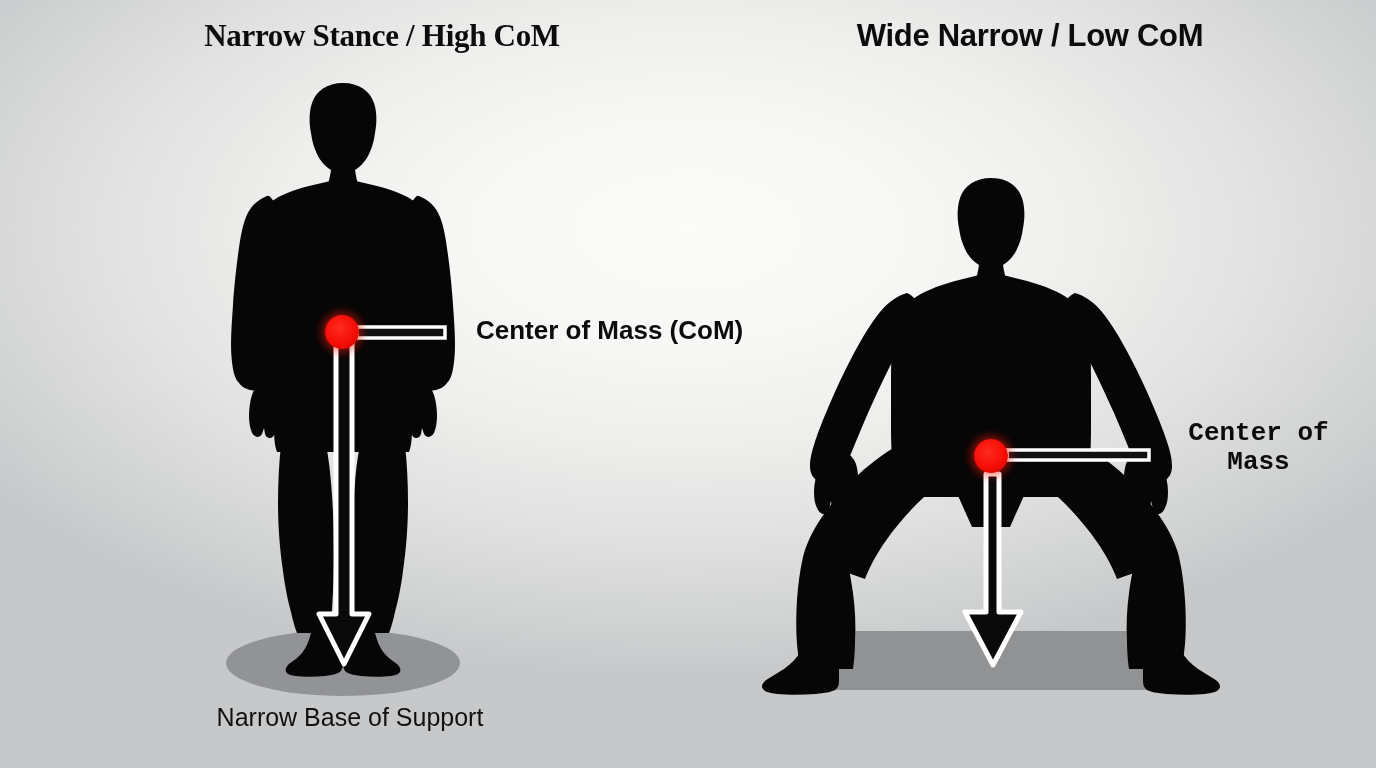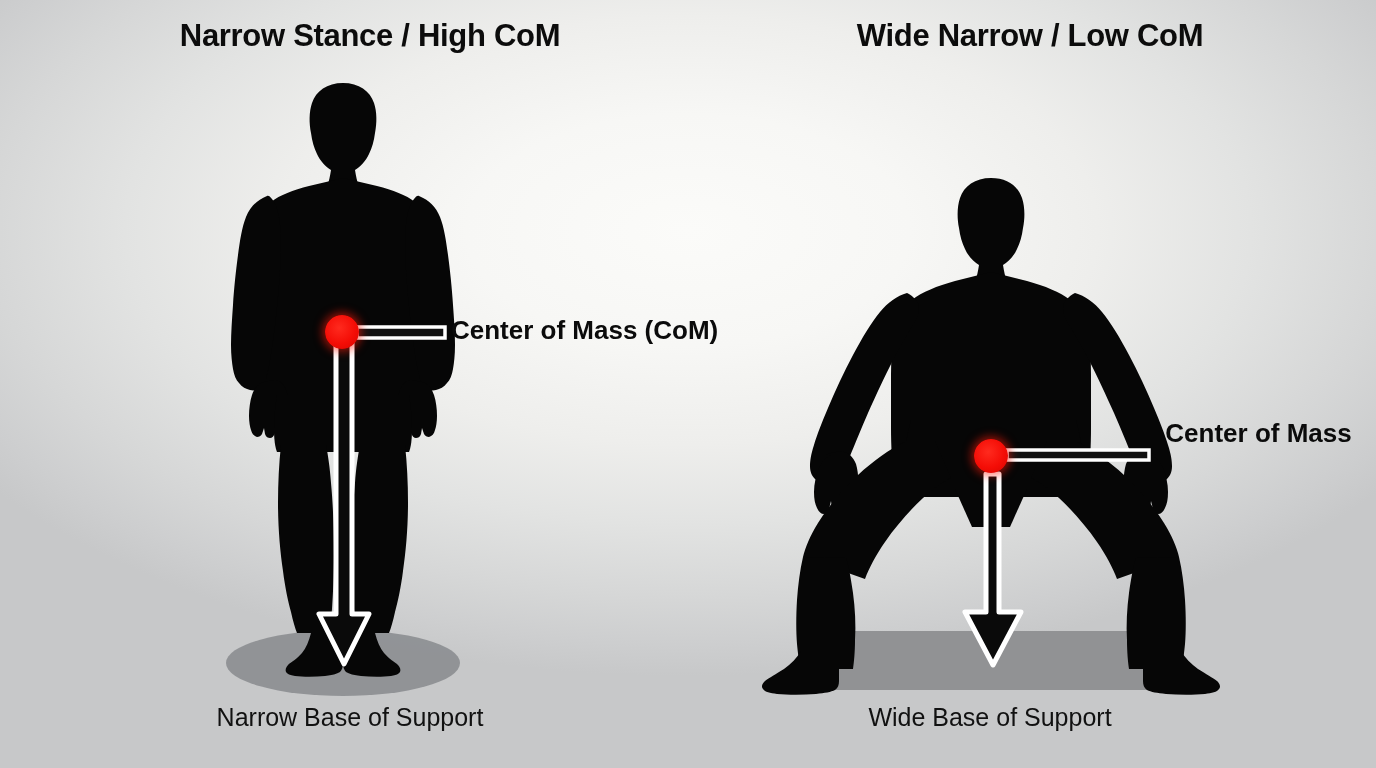--- a/index.html
+++ b/index.html
@@ -28,21 +28,21 @@
   .panel-title {
     position: absolute;
     top: 18px;
     font-size: 31px;
     font-weight: bold;
     color: #0c0c0c;
     letter-spacing: -0.3px;
     white-space: nowrap;
     text-align: center;
   }
-  #title-left  { left: 120px; width: 500px; }
+  #title-left  { left: 132px; width: 500px; font-family: Liberation Serif, serif; }
   #title-right { left: 800px; width: 460px; }
 
   
   .panel-caption {
     position: absolute;
     top: 703px;
     font-size: 25px;
     font-weight: 400;
     color: #111111;
     white-space: nowrap;
@@ -63,29 +63,30 @@
 
   
   .callout-label {
     position: absolute;
     font-size: 26px;
     font-weight: bold;
     color: #0b0b0b;
     line-height: 1.12;
   }
   #callout-left {
-    left: 451px;
+    left: 476px;
     top: 316px;
     white-space: nowrap;
   }
   #callout-right {
     left: 1151px;
     top: 419px;
     width: 215px;
     text-align: center;
+    font-family: Liberation Mono, monospace;
   }
   #callout-right .cl-line2 { display: block; }
 
   
   .com-dot {
     position: absolute;
     border-radius: 50%;
     background: radial-gradient(circle at 42% 38%, #ff2a1e 0%, #f40d06 55%, #d60500 100%);
     box-shadow: 0 0 9px 3px rgba(255,25,10,0.55);
   }
@@ -456,15 +457,14 @@
       <rect x="1007" y="450" width="142" height="10" fill="#111111" stroke="#ffffff" stroke-width="3.5"></rect>
     </g>
   </svg>
 
   <div class="com-dot" id="com-dot-right"></div>
 
   <div class="callout-label" id="callout-right">
     <span class="cl-line1">Center of Mass</span>
   </div>
 
-  <div class="panel-caption" id="caption-right">Wide Base of Support</div>
 
 </div>
 
 </body></html>

